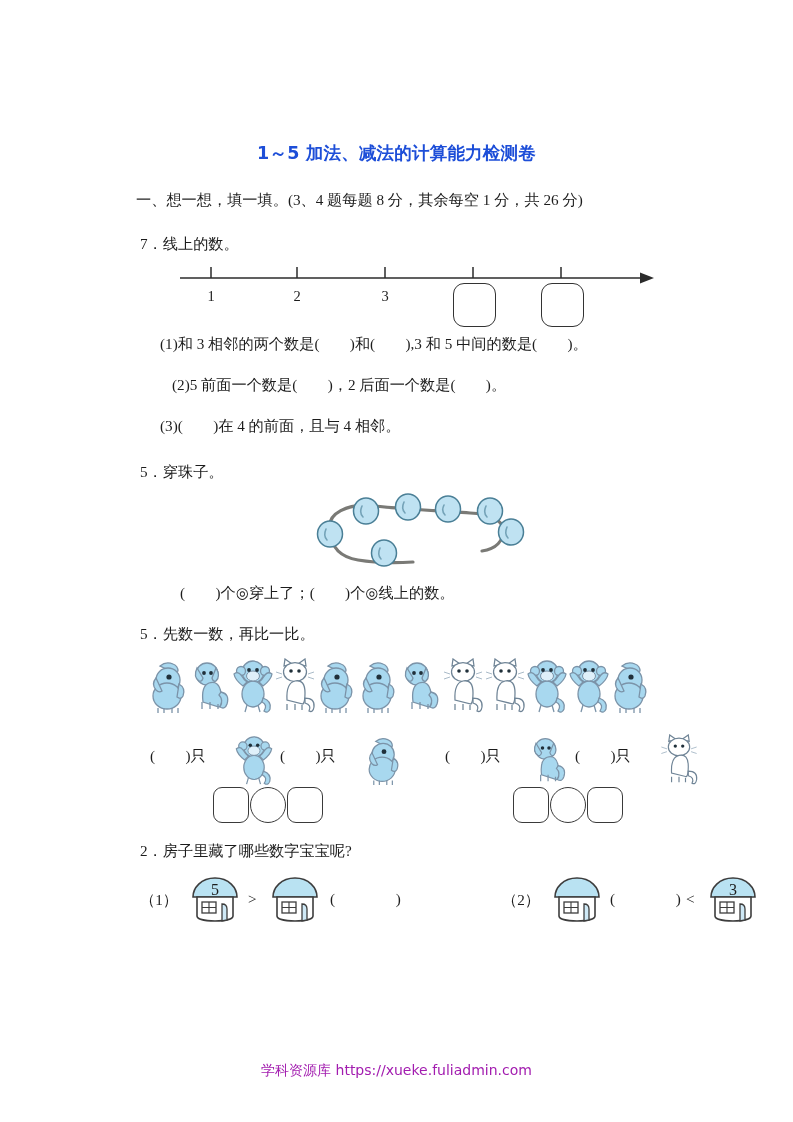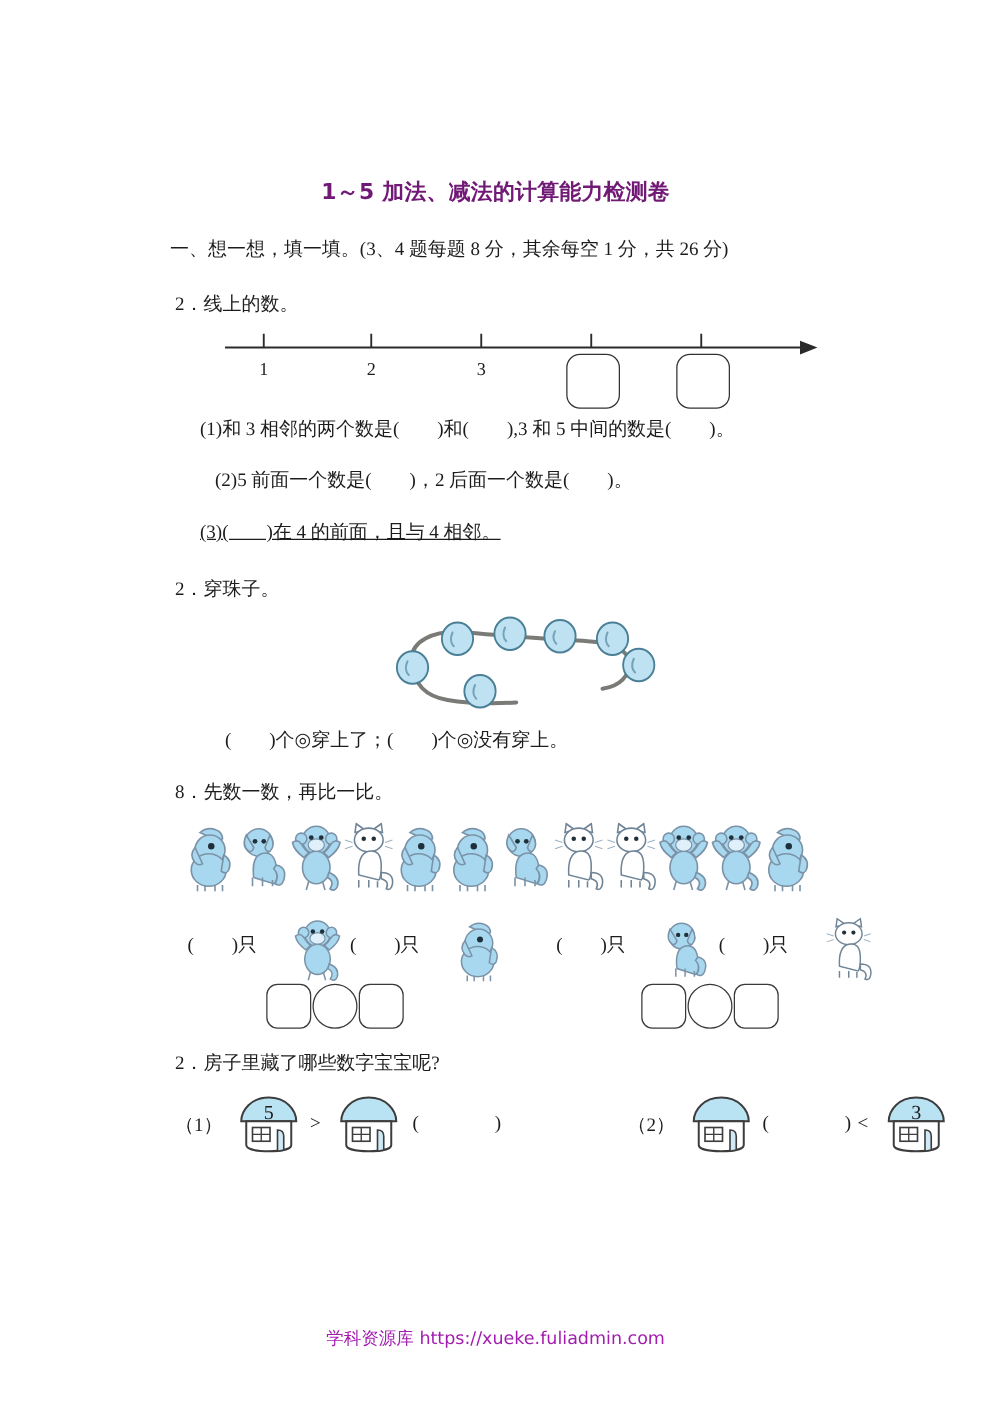--- a/index.html
+++ b/index.html
@@ -14,37 +14,37 @@
   .page{position:relative;width:793px;height:1122px;}
 
   
   .doc-title{
     position:absolute;left:0;right:0;top:141px;
     text-align:center;
     font-family:"DejaVu Sans","Liberation Sans",sans-serif;
     font-weight:700;
     font-size:17.5px;
     letter-spacing:.2px;
-    color:#701a75;
+    color:#1d4ed8;
   }
 
   
   .txt{
     position:absolute;
     font-size:15.2px;
     line-height:1.25;
     white-space:pre;
     color:#1c1c1c;
     text-align:right;
   }
   .sec-head{left:136px;top:190px;}
   .q1{left:140px;top:234px;}
   .q1a{left:160px;top:334px;}
   .q1b{left:160px;top:375px;margin-left:12px;}
-  .q1c{left:160px;top:416px;text-decoration:underline;}
+  .q1c{left:160px;top:416px;}
   .q2{left:140px;top:462px;}
   .q2blank{left:180px;top:583px;}
   .q3{left:140px;top:624px;}
   .q4{left:140px;top:841px;}
 
   
   .numline{position:absolute;left:178px;top:258px;width:480px;height:70px;}
   .numline svg{display:block;}
   .nl-label{
     position:absolute;top:30px;
@@ -95,21 +95,21 @@
 </style>
 </head>
 <body>
 
 <div class="page">
 
   <div class="doc-title">1～5 加法、减法的计算能力检测卷</div>
 
   <div class="txt sec-head">一、想一想，填一填。(3、4 题每题 8 分，其余每空 1 分，共 26 分)</div>
 
-  <div class="txt q1">2．线上的数。</div>
+  <div class="txt q1">7．线上的数。</div>
 
   <div class="numline">
     <svg width="480" height="30" viewBox="0 0 480 30">
       <line x1="2" y1="20" x2="462" y2="20" stroke="#2b2b2b" stroke-width="1.6"></line>
       <polygon points="462,14.5 476,20 462,25.5" fill="#2b2b2b"></polygon>
       <line x1="33" y1="9" x2="33" y2="20" stroke="#2b2b2b" stroke-width="1.5"></line>
       <line x1="119" y1="9" x2="119" y2="20" stroke="#2b2b2b" stroke-width="1.5"></line>
       <line x1="207" y1="9" x2="207" y2="20" stroke="#2b2b2b" stroke-width="1.5"></line>
       <line x1="295" y1="9" x2="295" y2="20" stroke="#2b2b2b" stroke-width="1.5"></line>
       <line x1="383" y1="9" x2="383" y2="20" stroke="#2b2b2b" stroke-width="1.5"></line>
@@ -118,21 +118,21 @@
     <div class="nl-label" style="left:107px;">2</div>
     <div class="nl-label" style="left:195px;">3</div>
     <div class="nl-box" style="left:275px;"></div>
     <div class="nl-box" style="left:363px;"></div>
   </div>
 
   <div class="txt q1a">(1)和 3 相邻的两个数是(        )和(        ),3 和 5 中间的数是(        )。</div>
   <div class="txt q1b">(2)5 前面一个数是(        )，2 后面一个数是(        )。</div>
   <div class="txt q1c">(3)(        )在 4 的前面，且与 4 相邻。</div>
 
-  <div class="txt q2">2．穿珠子。</div>
+  <div class="txt q2">5．穿珠子。</div>
 
   <div class="beads">
     <svg width="230" height="85" viewBox="0 0 230 85">
       <g fill="none" stroke="#7a7a76" stroke-width="3.2" stroke-linecap="round">
         <path d="M30 44 C 26 26, 48 16, 74 19 C 104 22, 140 24, 170 26 C 190 27, 202 33, 203 42"></path>
         <path d="M30 44 C 31 60, 40 70, 58 73 C 76 76, 95 76, 113 75"></path>
         <path d="M203 42 C 204 54, 196 62, 182 64"></path>
       </g>
       <g stroke="#4a7f96" stroke-width="1.5">
         <ellipse cx="30" cy="47" rx="12.5" ry="13" fill="#bfe2f2"></ellipse>
@@ -148,23 +148,23 @@
         <path d="M62 19 q-3 7 1 11"></path>
         <path d="M104 15 q-3 7 1 11"></path>
         <path d="M144 18 q-3 6 1 10"></path>
         <path d="M186 19 q-3 7 1 11"></path>
         <path d="M207 40 q-3 7 1 11"></path>
         <path d="M80 61 q-3 7 1 11"></path>
       </g>
     </svg>
   </div>
 
-  <div class="txt q2blank">(        )个◎穿上了；(        )个◎没有穿上。</div>
-
-  <div class="txt q3">8．先数一数，再比一比。</div>
+  <div class="txt q2blank">(        )个◎穿上了；(        )个◎线上的数。</div>
+
+  <div class="txt q3">5．先数一数，再比一比。</div>
 
   <div class="animal-row">
 
     <svg class="an" style="left:0px;" width="42" height="56" viewBox="0 0 42 56">
       <g stroke="#7b93a8" stroke-width="1.3" fill="#a8d8ef">
         <path d="M12 8 q6-5 13-2 q5 2 5 7 l-3 2 z"></path>
         <ellipse cx="20" cy="22" rx="12" ry="12"></ellipse>
         <ellipse cx="19" cy="38" rx="14" ry="13"></ellipse>
         <path d="M8 20 q-5 6 0 12 q3 3 6 1 z"></path>
         <path d="M31 26 q7 4 4 12 q-2 4 -6 1 z"></path>

